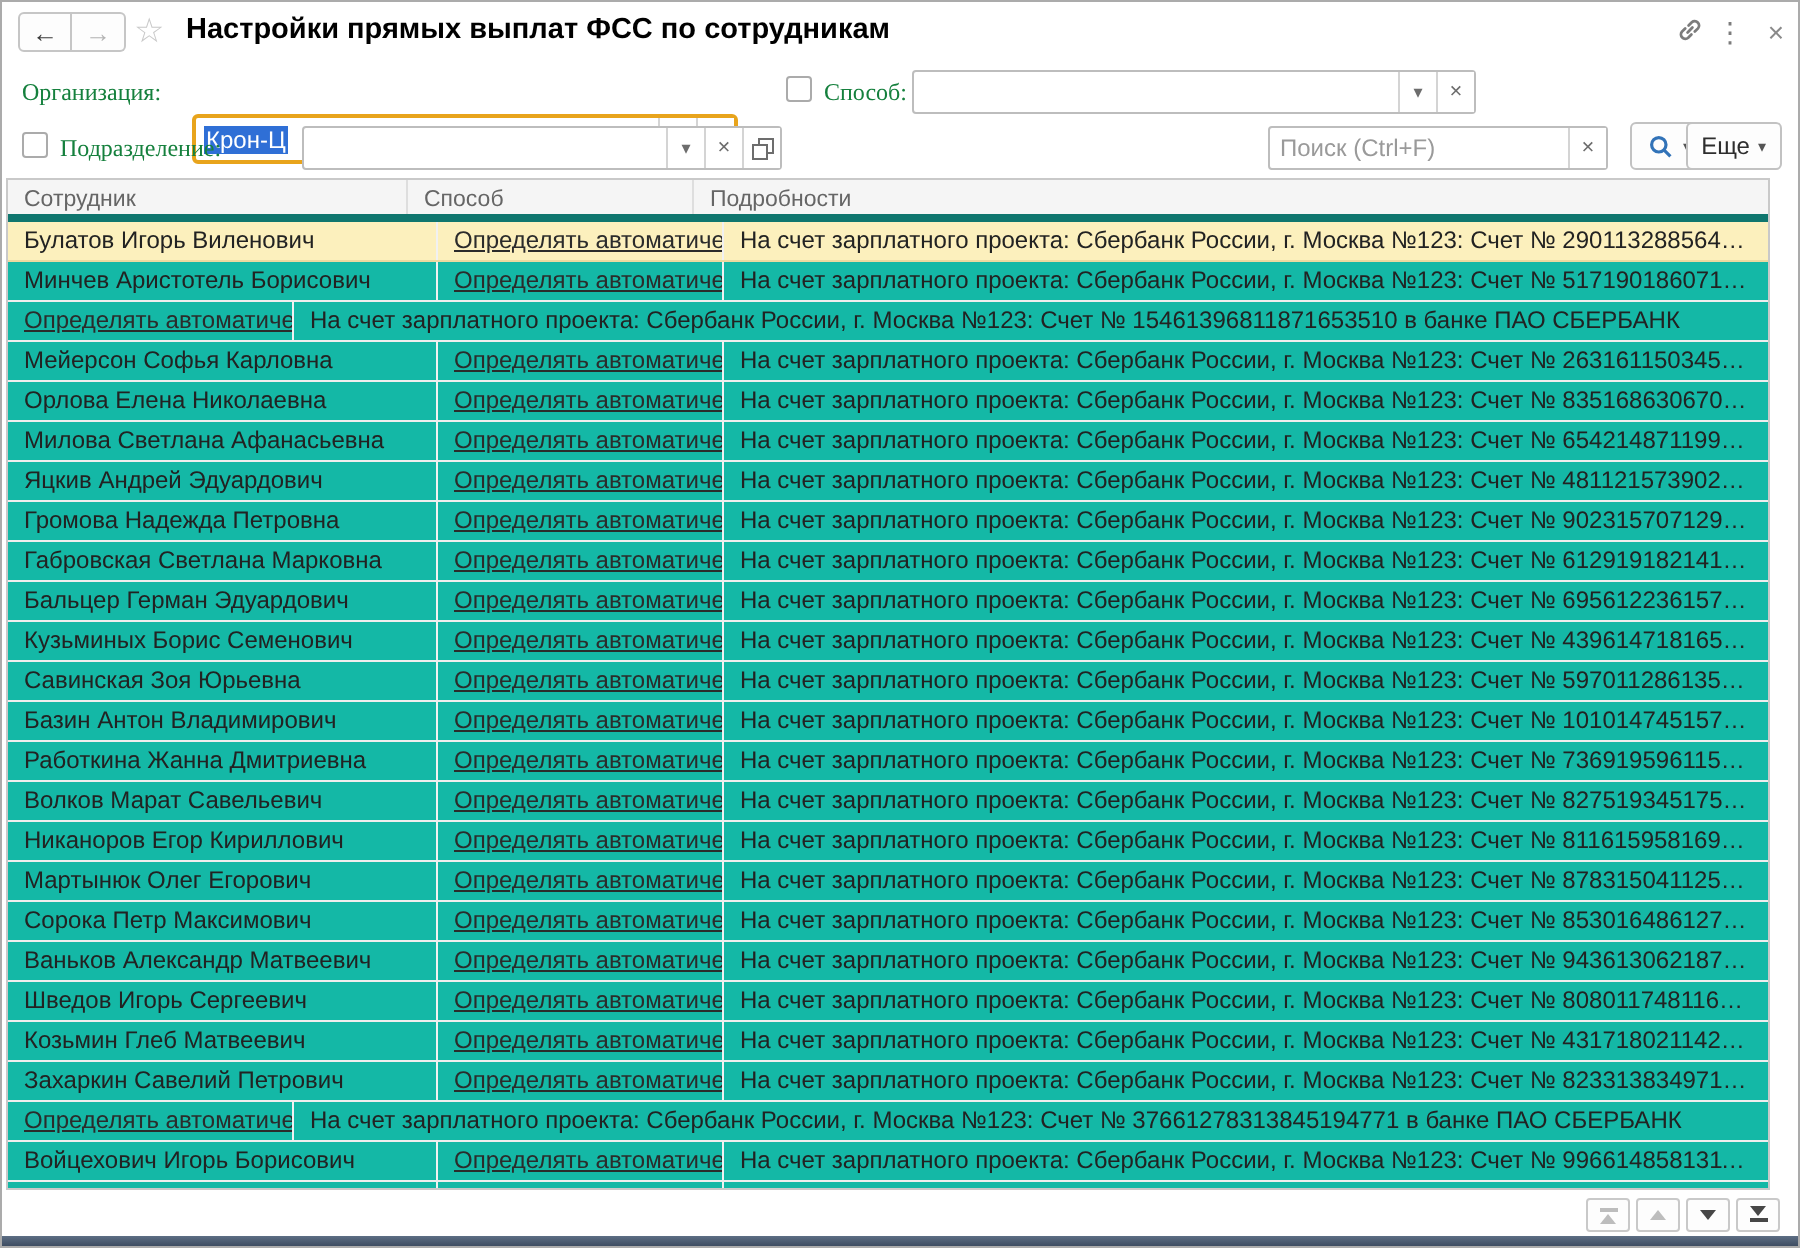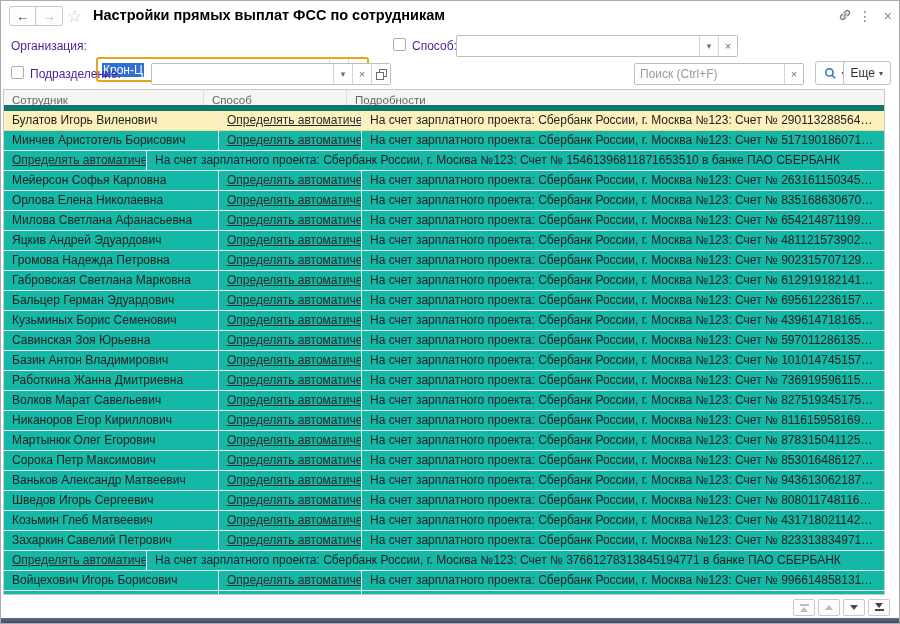--- a/index.html
+++ b/index.html
@@ -16,21 +16,21 @@
   .navbtn.back { border-radius:3px 0 0 3px; color:#3a3a3a; }
   .navbtn.fwd  { border-radius:0 3px 3px 0; border-left:none; color:#b4b4b4; }
   .star { position:absolute; left:66px; top:5px; font-size:17px; color:#c9c9c9; cursor:pointer; }
   .ptitle { position:absolute; left:92px; top:6px; font-size:14.5px; font-weight:bold; color:#000; white-space:nowrap; }
   .tb-ic { position:absolute; top:7px; color:#7c7c7c; cursor:pointer; font-size:14px; line-height:16px; }
   .ic-link { right:46px; top:6px; }
   .ic-dots { right:27px; letter-spacing:0; }
   .ic-close { right:7px; color:#8a8a8a; }
 
   
-  .flabel { position:absolute; font-size:12px; color:#4c1d95; white-space:nowrap; }
+  .flabel { position:absolute; font-size:12px; color:#15803d; white-space:nowrap;font-family:Liberation Serif, serif; }
   .fgroup { position:absolute; display:flex; align-items:stretch; background:#fff;
             border:1px solid #bdbdbd; border-radius:2px; height:22px; }
   .fgroup.focused { border:2px solid #e8a41c; border-radius:3px; height:25px;margin-top:24px; }
   .fgroup input { border:none; outline:none; flex:1; min-width:0; font:12px "Liberation Sans","DejaVu Sans",sans-serif;
                   padding:0 5px; color:#222; background:transparent; }
   .fgroup input::placeholder { color:#9a9a9a; }
   .fval { flex:1; display:flex; align-items:center; padding:0 4px; font-size:12px; overflow:hidden; }
   .selmark { background:#2f6fd6; color:#fff; padding:0 1px; }
   .fbtn { width:19px; display:flex; align-items:center; justify-content:center;
           border-left:1px solid #d4d4d4; color:#6d6d6d; font-size:9px; cursor:pointer; background:#fff; }
@@ -38,21 +38,21 @@
   .cb { position:absolute; width:13px; height:13px; border:1px solid #ababab; border-radius:2px;
         background:#fff; cursor:pointer; }
   .tbtn { position:absolute; height:24px; border:1px solid #c2c2c2; border-radius:3px; background:#fdfdfd;
           display:flex; align-items:center; justify-content:center; gap:4px; font-size:12px;
           color:#2e2e2e; cursor:pointer; padding:0 7px; }
   .caret { font-size:8px; color:#555; }
 
   
   .table { position:absolute; left:2px; top:88px; right:14px; bottom:28px;
            border:1px solid #c9c9c9; background:#fff; overflow:hidden; }
-  .thead { display:flex; height:21px; background:#f5f5f5; border-bottom:6px solid #0f766e;
+  .thead { display:flex; height:21px; background:#f5f5f5; border-bottom:4px solid #0f766e;
            color:#666; font-size:11.5px; align-items:center; }
   .hc { padding:0 8px; height:100%; line-height:21px; border-right:1px solid #dedede;
         white-space:nowrap; overflow:hidden; }
   .hc.c1 { width:200px; } .hc.c2 { width:143px; } .hc.c3 { flex:1; border-right:none; }
   .rows { position:absolute; left:0; top:21px; right:0; bottom:0; overflow:hidden; }
   .trow { display:flex; height:20px; border-bottom:1px solid #eeeeee; background:#14b8a6; cursor:pointer; }
   .trow.selected { background:#fcf0bd; border-bottom-color:#ecd9a0; }
   .cell { padding:0 8px; line-height:19px; font-size:12px; color:#222;
           white-space:nowrap; overflow:hidden; border-right:1px solid #f1f1f1; }
   .cell.c1 { width:215px; } .cell.c2 { width:143px; }

